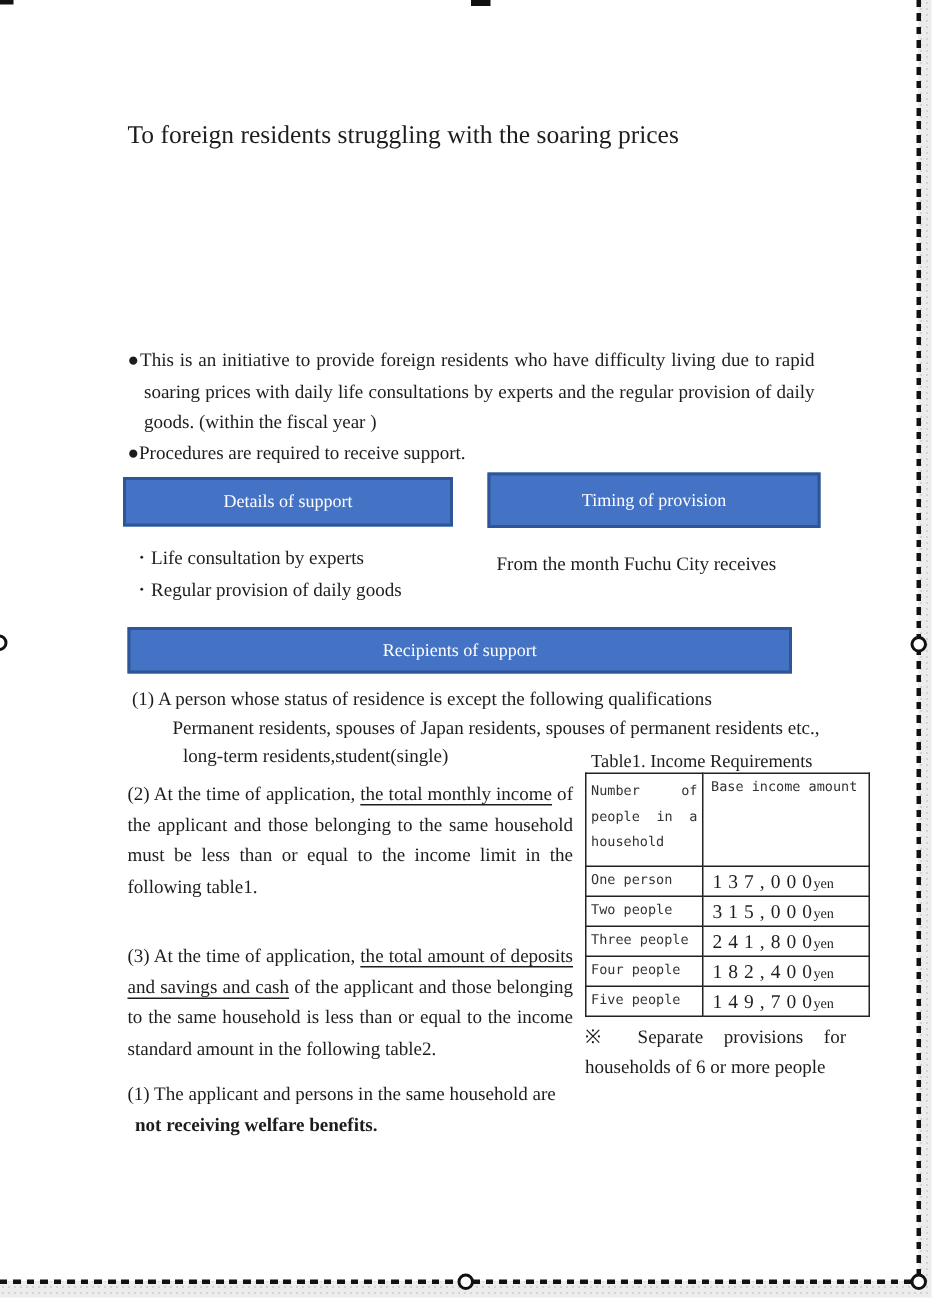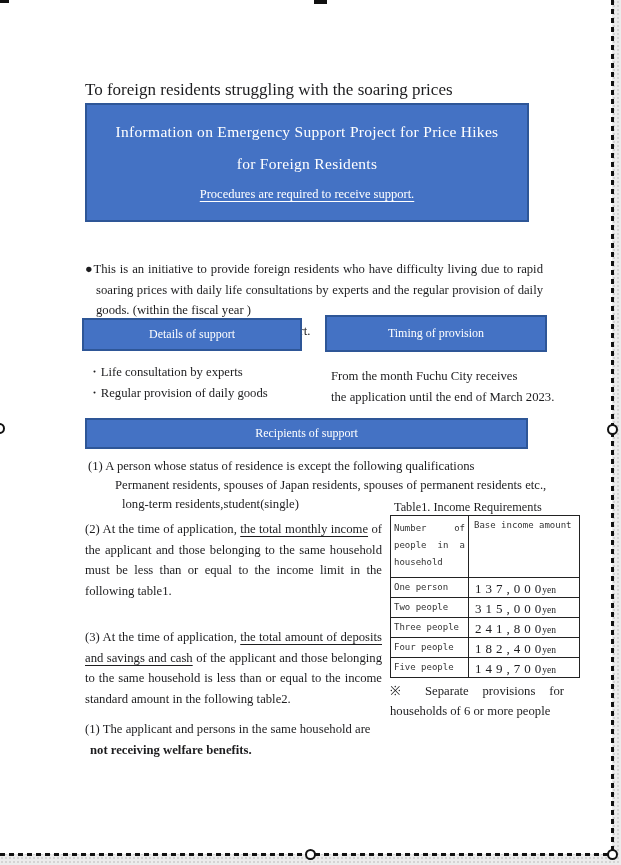--- a/index.html
+++ b/index.html
@@ -34,21 +34,21 @@
   
   .intro { position:absolute; left:85px; top:80px; font-size:17px; }
   .banner {
     position:absolute; left:85px; top:103px; width:444px; height:119px;
     background:#4472C4; border:2px solid #2E5697; color:#fff;
     display:flex; flex-direction:column; align-items:center; justify-content:space-evenly;
     text-align:center; padding:4px 0;
   }
   .banner .t { font-size:15.5px; letter-spacing:0.3px; }
   .banner .s { font-size:12.5px; text-decoration:underline; text-underline-offset:3px; }
-  .notes { position:absolute; left:85px; top:230px; width:458px; font-size:12.7px; line-height:20.5px;margin-top:29px; }
+  .notes { position:absolute; left:85px; top:230px; width:458px; font-size:12.7px; line-height:20.5px; }
   .notes .n1 { text-align:justify; padding-left:11px; text-indent:-11px; }
   .notes .n2 { padding-left:0; }
   .hdr-box {
     position:absolute; background:#4472C4; border:2px solid #2E5697; color:#fff;
     display:flex; align-items:center; justify-content:center; font-size:12px;
   }
   .box-details { left:82px; top:318px; width:220px; height:33px; }
   .box-timing  { left:325px; top:315px; width:222px; height:37px; }
   .box-recip   { left:85px; top:418px; width:443px; height:31px; }
   .details-items { position:absolute; left:88px; top:362px; font-size:12.7px; line-height:21px; }
@@ -77,45 +77,39 @@
   .yen { font-size:9.5px; letter-spacing:0; margin-left:-3px; }
   .tbl-note { position:absolute; left:390px; top:681px; width:174px; font-size:12.7px; line-height:20px; text-align:justify; }
 </style>
 </head>
 <body>
 
 <div class="page">
 
   <div class="intro">To foreign residents struggling with the soaring prices</div>
 
-  <div class="banner">
-    <div class="t">Information on Emergency Support Project for Price Hikes</div>
-    <div class="t">for Foreign Residents</div>
-    <div class="s">Procedures are required to receive support.</div>
-  </div>
 
   <div class="notes">
     <div class="n1">●This is an initiative to provide foreign residents who have difficulty living due to rapid soaring prices with daily life consultations by experts and the regular provision of daily goods. (within the fiscal year )</div>
     <div class="n2">●Procedures are required to receive support.</div>
   </div>
 
   <div class="hdr-box box-timing">
     <span>Timing of provision</span>
   </div>
   <div class="hdr-box box-details">
     <span>Details of support</span>
   </div>
 
   <div class="details-items">
     <div>・Life consultation by experts</div>
     <div>・Regular provision of daily goods</div>
   </div>
   <div class="timing-lines">
     <div>From the month Fuchu City receives</div>
-    <div>the application until the end of March 2023.</div>
   </div>
 
   <div class="hdr-box box-recip">
     <span>Recipients of support</span>
   </div>
 
   <div class="item1">
     <div class="l1">(1) A person whose status of residence is except the following qualifications</div>
     <div class="l2">Permanent residents, spouses of Japan residents, spouses of permanent residents etc.,</div>
     <div class="l3">long-term residents,student(single)</div>

